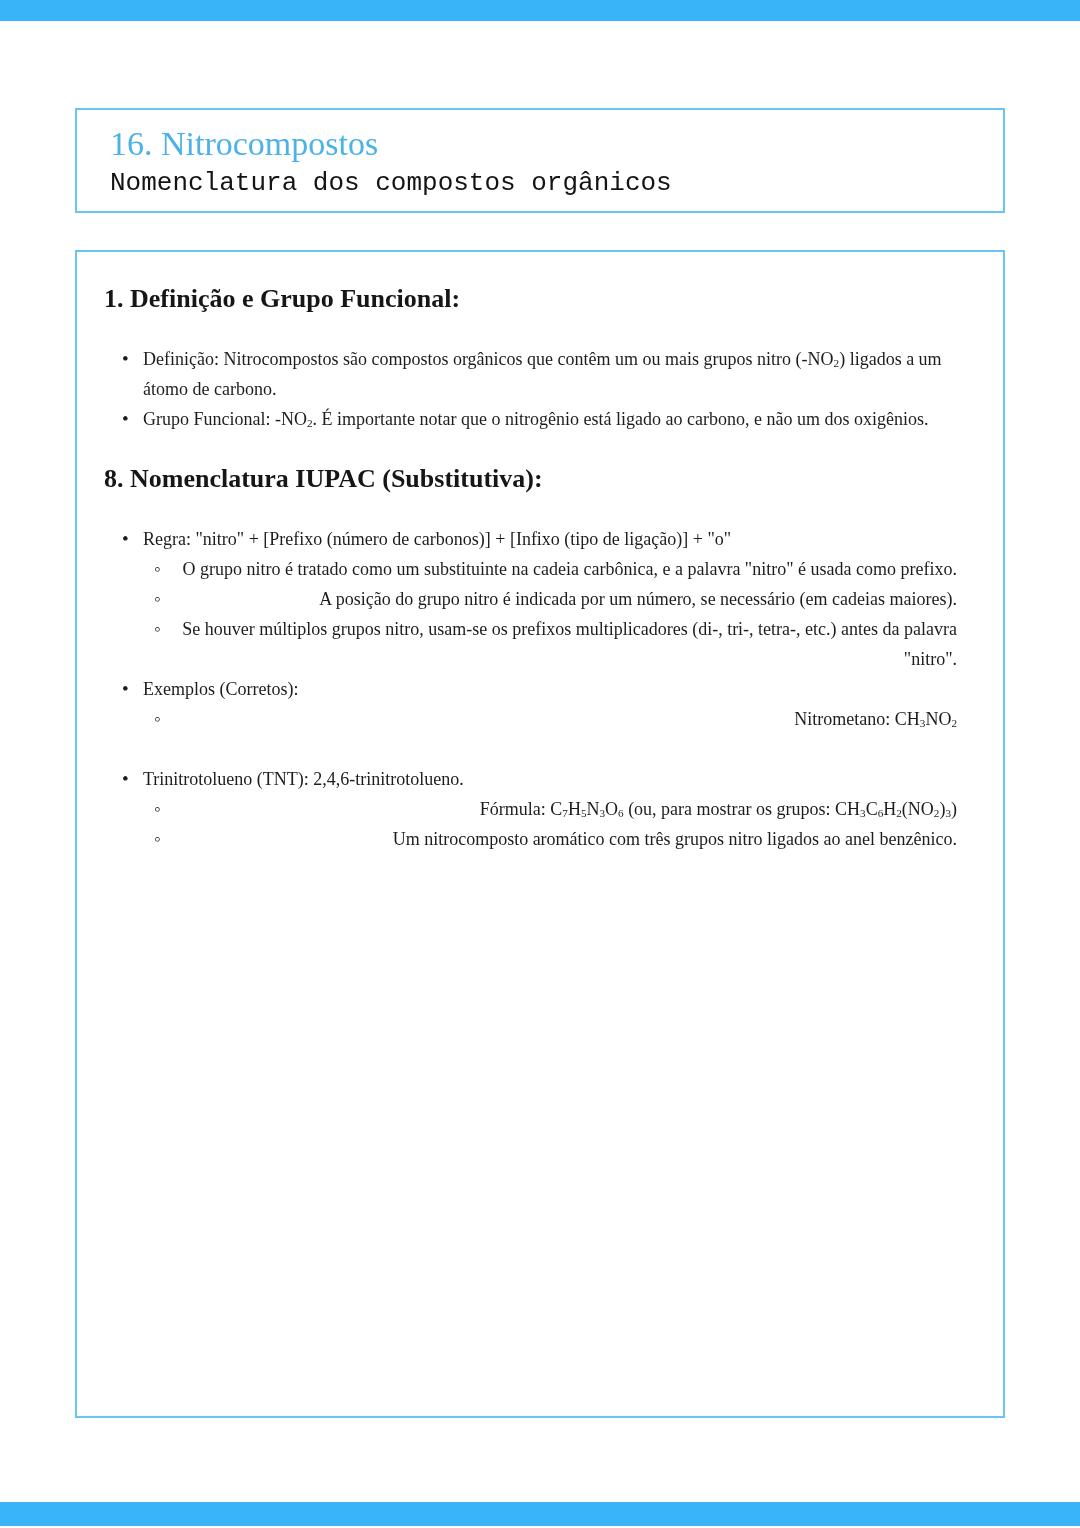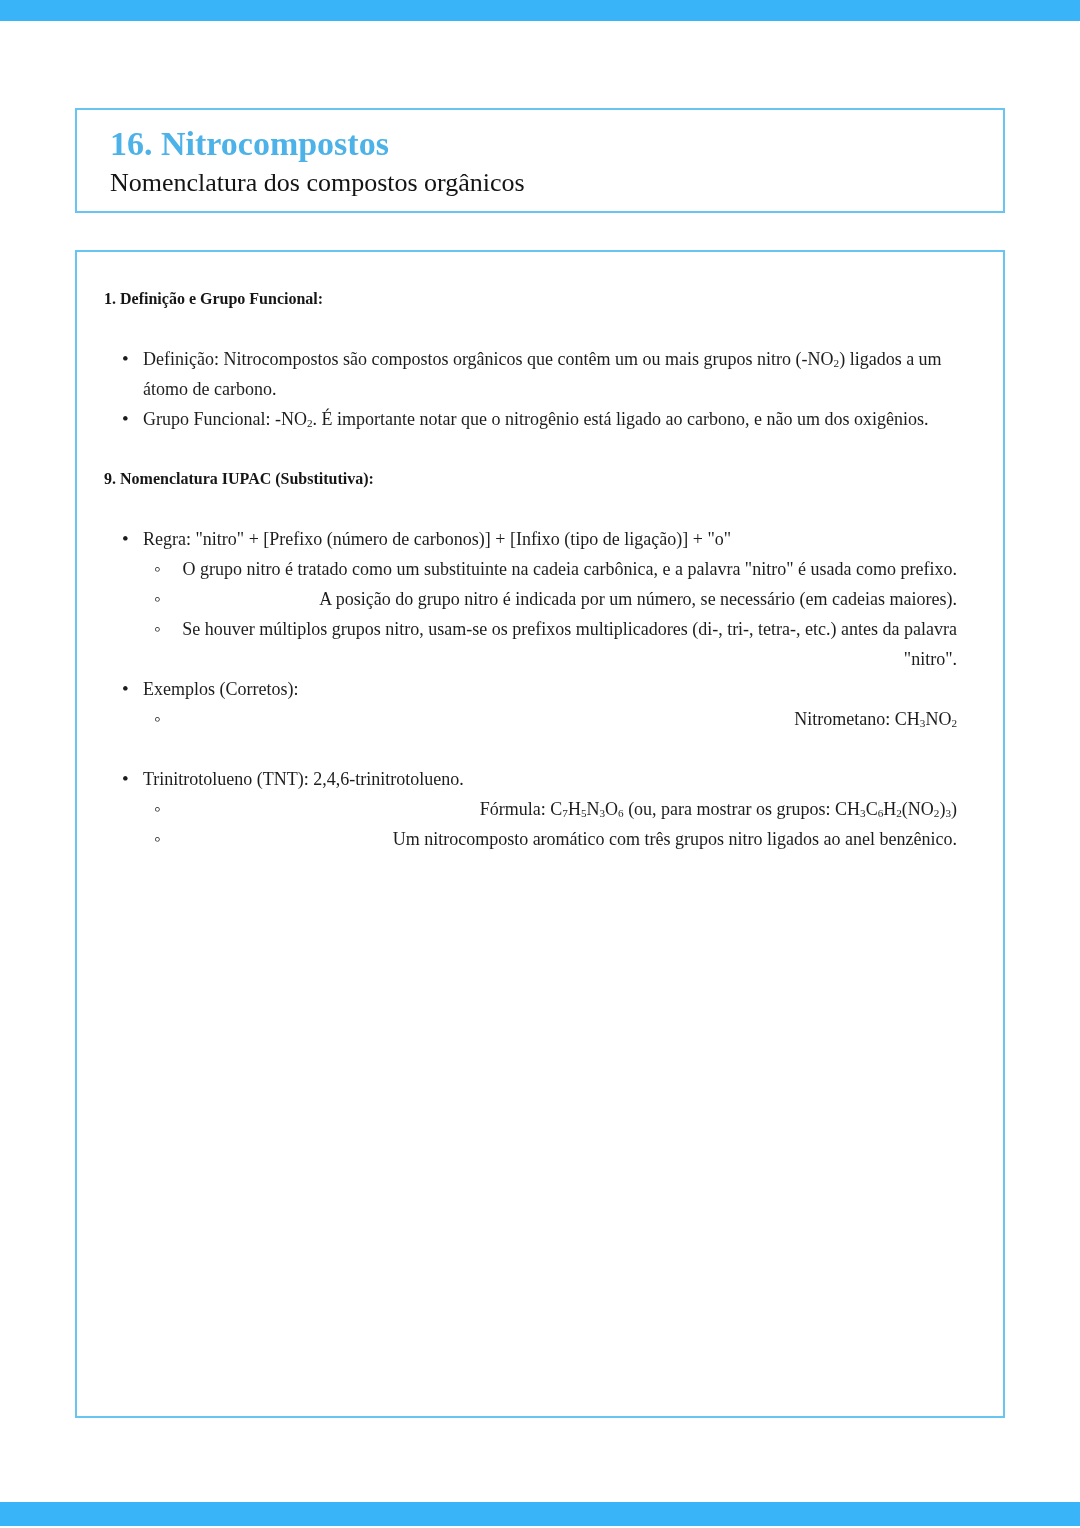--- a/index.html
+++ b/index.html
@@ -27,37 +27,38 @@
   }
   .header-card{
     position:absolute;left:75px;top:108px;width:930px;height:105px;
     border:2px solid var(--border);
     background:#ffffff;
     padding:14px 30px 0 33px;
   }
   .doc-title{
     color:var(--title);
     font-size:34px;
-    font-weight:bold;
+    font-weight:normal;
     line-height:40px;
   }
   .doc-subtitle{
     font-size:26px;
     line-height:34px;
     color:#141414;
     margin-top:2px;
+    font-family:Liberation Mono, monospace;
   }
   .content-card{
     position:absolute;left:75px;top:250px;width:930px;height:1168px;
     border:2px solid var(--border);
     background:#ffffff;
     padding:32px 46px 0 27px;
   }
   .section-heading{
-    font-size:16px;
+    font-size:26px;
     line-height:30px;
     font-weight:bold;
     color:#161616;
     margin:0 0 30px 0;
   }
   ul.bullets{
     list-style:none;
     margin:0 0 30px 0;
   }
   ul.bullets li{
@@ -96,21 +97,21 @@
 </div>
 
 <div class="content-card">
 
   <h3 class="section-heading">1. Definição e Grupo Funcional:</h3>
   <ul class="bullets">
     <li class="l1">Definição: Nitrocompostos são compostos orgânicos que contêm um ou mais grupos nitro (-NO<sub>2</sub>) ligados a um átomo de carbono.</li>
     <li class="l1">Grupo Funcional: -NO<sub>2</sub>. É importante notar que o nitrogênio está ligado ao carbono, e não um dos oxigênios.</li>
   </ul>
 
-  <h3 class="section-heading">9. Nomenclatura IUPAC (Substitutiva):</h3>
+  <h3 class="section-heading">8. Nomenclatura IUPAC (Substitutiva):</h3>
   <ul class="bullets">
     <li class="l1">Regra: "nitro" + [Prefixo (número de carbonos)] + [Infixo (tipo de ligação)] + "o"</li>
     <li class="l2">O grupo nitro é tratado como um substituinte na cadeia carbônica, e a palavra "nitro" é usada como prefixo.</li>
     <li class="l2">A posição do grupo nitro é indicada por um número, se necessário (em cadeias maiores).</li>
     <li class="l2">Se houver múltiplos grupos nitro, usam-se os prefixos multiplicadores (di-, tri-, tetra-, etc.) antes da palavra "nitro".</li>
     <li class="l1">Exemplos (Corretos):</li>
     <li class="l2">Nitrometano: CH<sub>3</sub>NO<sub>2</sub></li>
   </ul>
 
   <ul class="bullets">

